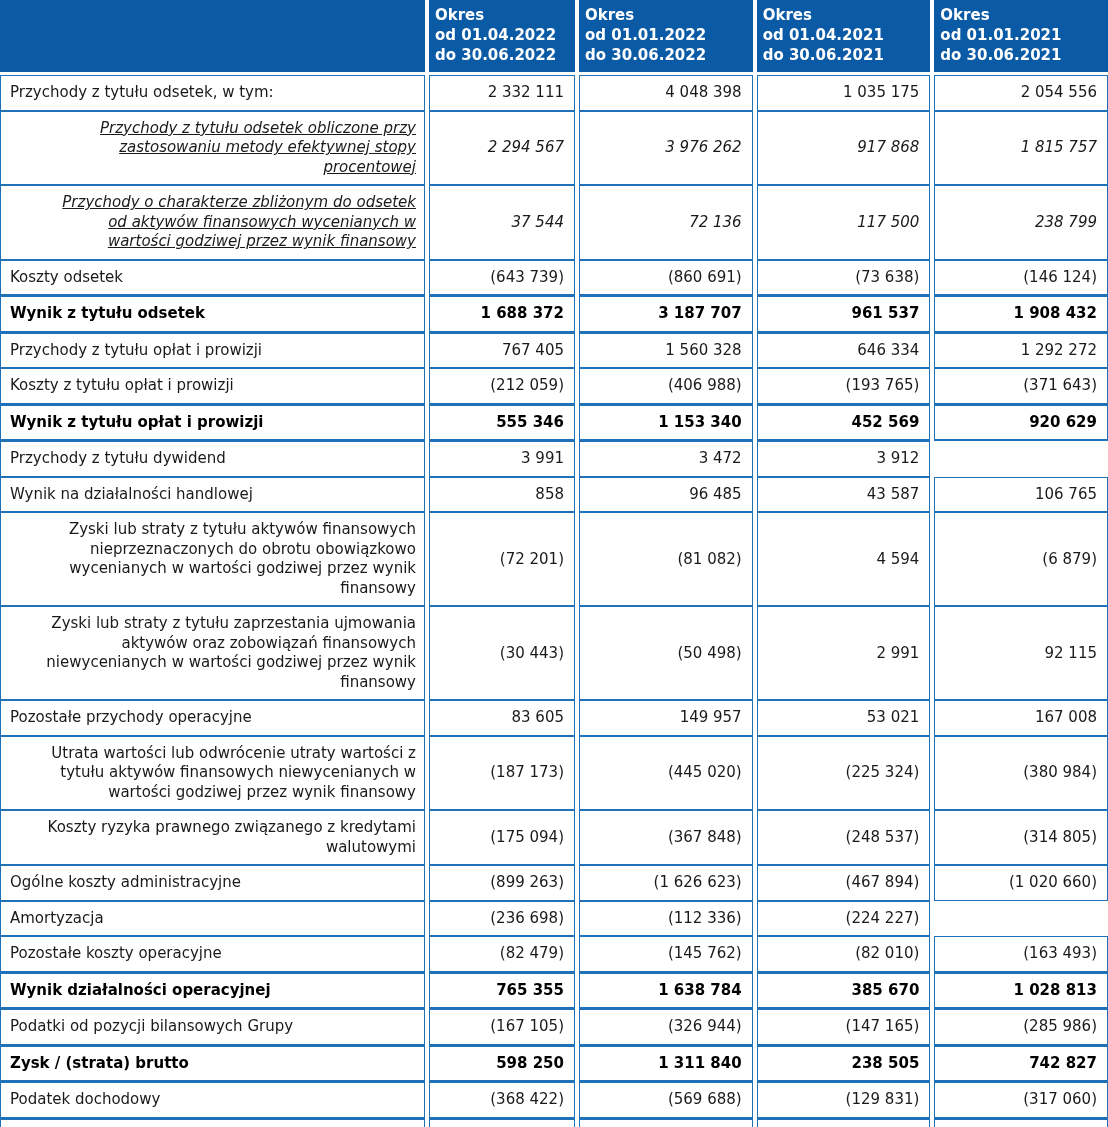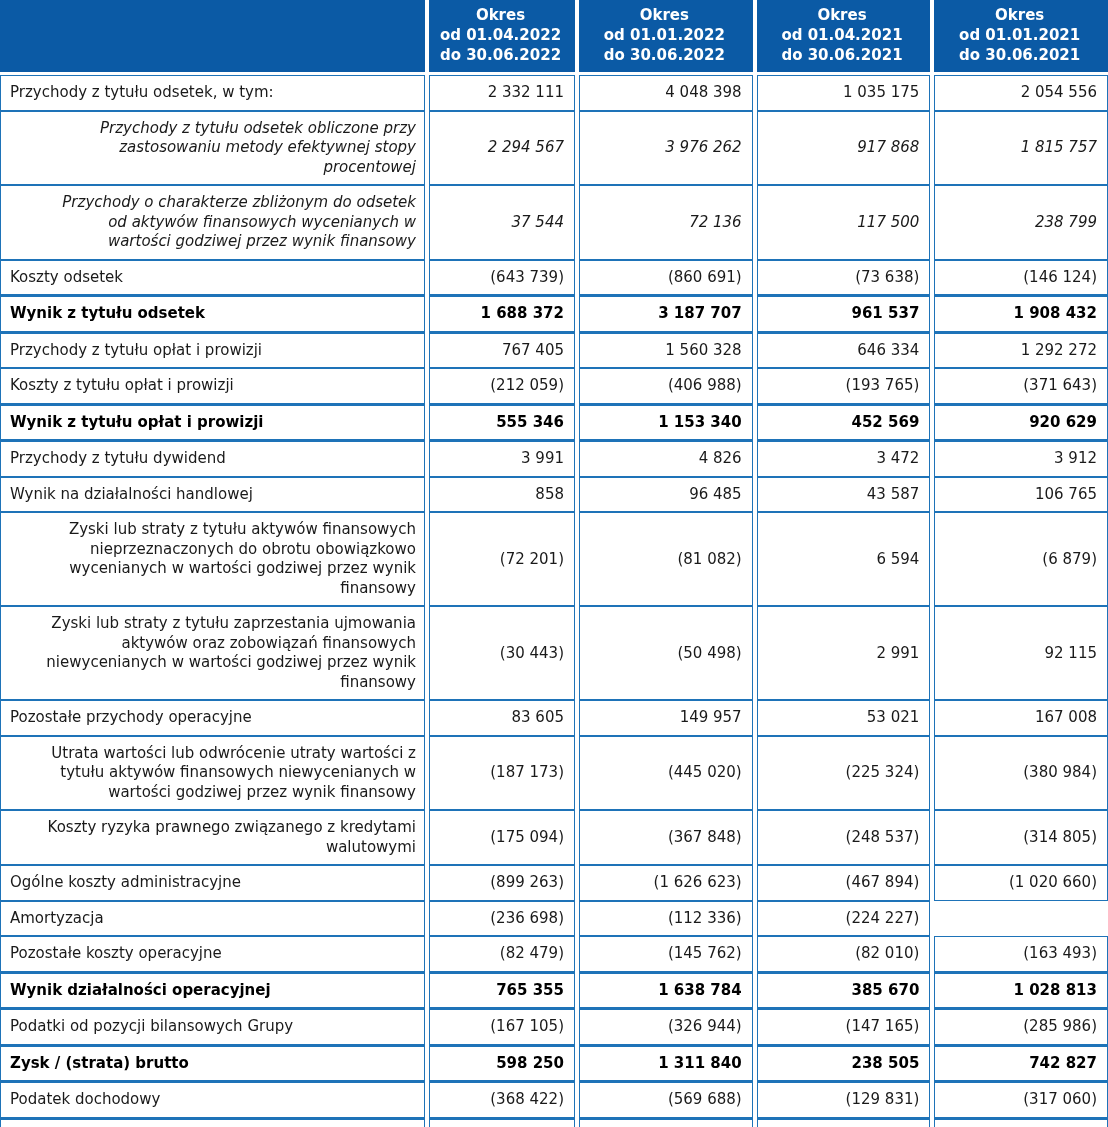--- a/index.html
+++ b/index.html
@@ -31,33 +31,33 @@
     white-space: nowrap;
   }
   
   .header-row { margin-bottom: 3px; }
   .header-row .cell {
     border: none;
     background: var(--header-bg, #0b5aa5);
     color: #ffffff;
     font-weight: bold;
     display: block;
-    text-align: center;
+    text-align: left;
     padding: 6px 9px 7px 6px;
     line-height: 1.32;
   }
   
   .row.bold .cell {
     font-weight: bold;
     color: #000000;
     border-top-width: 2px;
     border-bottom-width: 2px;
   }
   .row.italic .cell { font-style: italic; }
-  .row.italic .label-cell { padding-left: 48px; }
+  .row.italic .label-cell { padding-left: 48px; text-decoration: underline; }
 </style>
 </head>
 <body>
 
 <div class="fin-table">
 
   <div class="row header-row">
     <div class="cell"></div>
     <div class="cell">
       <div>Okres</div>
@@ -142,38 +142,37 @@
     <div class="cell label-cell">Wynik z tytułu opłat i prowizji</div>
     <div class="cell num-cell">555 346</div>
     <div class="cell num-cell">1 153 340</div>
     <div class="cell num-cell">452 569</div>
     <div class="cell num-cell">920 629</div>
   </div>
 
   <div class="row">
     <div class="cell label-cell">Przychody z tytułu dywidend</div>
     <div class="cell num-cell">3 991</div>
-    <div class="cell num-cell">4 826</div>
     <div class="cell num-cell">3 472</div>
     <div class="cell num-cell">3 912</div>
   </div>
 
   <div class="row">
     <div class="cell label-cell">Wynik na działalności handlowej</div>
     <div class="cell num-cell">858</div>
     <div class="cell num-cell">96 485</div>
     <div class="cell num-cell">43 587</div>
     <div class="cell num-cell">106 765</div>
   </div>
 
   <div class="row">
     <div class="cell label-cell">Zyski lub straty z tytułu aktywów finansowych nieprzeznaczonych do obrotu obowiązkowo wycenianych w wartości godziwej przez wynik finansowy</div>
     <div class="cell num-cell">(72 201)</div>
     <div class="cell num-cell">(81 082)</div>
-    <div class="cell num-cell">6 594</div>
+    <div class="cell num-cell">4 594</div>
     <div class="cell num-cell">(6 879)</div>
   </div>
 
   <div class="row">
     <div class="cell label-cell">Zyski lub straty z tytułu zaprzestania ujmowania aktywów oraz zobowiązań finansowych niewycenianych w wartości godziwej przez wynik finansowy</div>
     <div class="cell num-cell">(30 443)</div>
     <div class="cell num-cell">(50 498)</div>
     <div class="cell num-cell">2 991</div>
     <div class="cell num-cell">92 115</div>
   </div>

